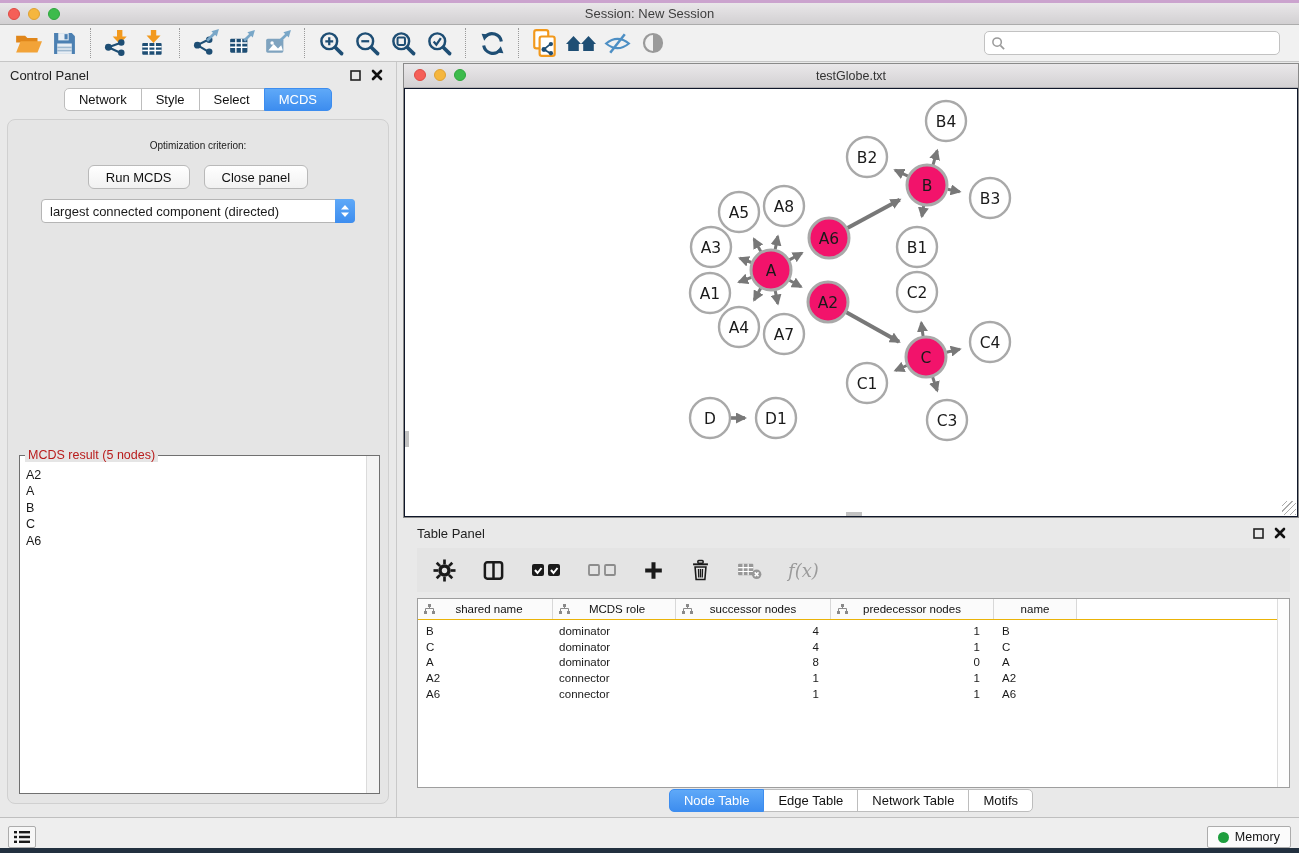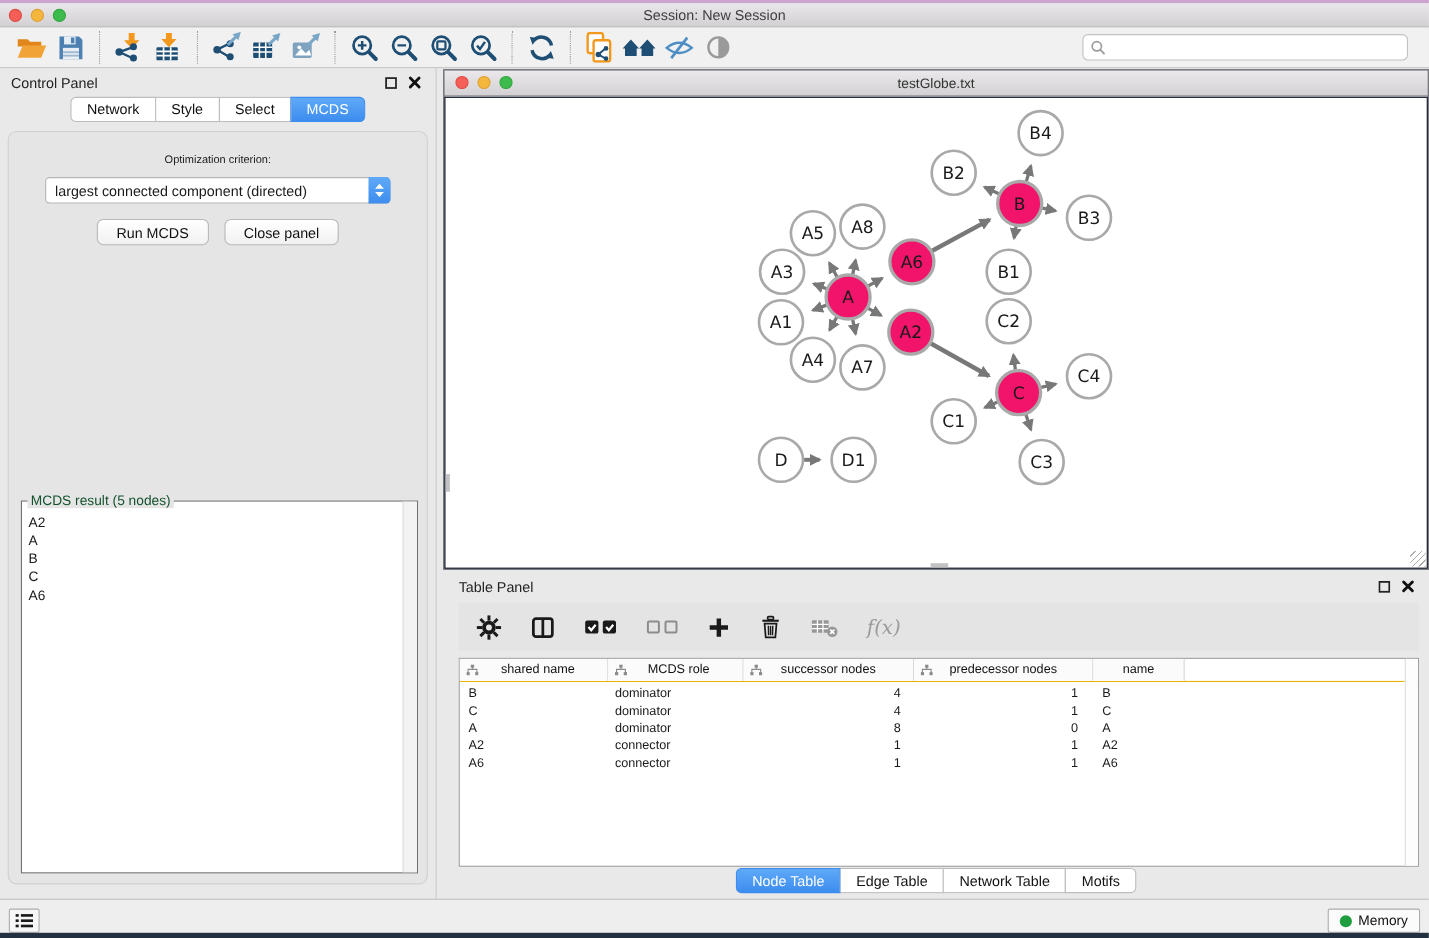--- a/index.html
+++ b/index.html
@@ -74,21 +74,21 @@
     height: 24px; padding: 0 17px; background: linear-gradient(#FFFFFF, #F1F1F1);
     border: 1px solid #B9B9B9; border-radius: 6px; font-size: 13px; color: #111;
     display: flex; align-items: center;
   }
   #mcds-box {
     position: absolute; left: 11px; right: 8px; top: 335px; bottom: 9px;
     background: #FFF; border: 1px solid #707070;
   }
   #mcds-legend {
     position: absolute; top: -8px; left: 5px; background: #E5E5E5; padding: 0 3px;
-    font-size: 12.5px; color: #14532d;
+    font-size: 12.5px; color: #b91c1c;
   }
   #mcds-list { padding: 11px 0 0 6px; font-size: 12.5px; line-height: 16.4px; }
   .vscroll { position: absolute; right: 0; top: 0; bottom: 0; width: 13px; background: #F3F3F3; border-left: 1px solid #DBDBDB; }
 
   
   #network-window {
     position: absolute; left: 403px; top: 63px; width: 896px; height: 455px;
     background: #0f172a; border: 1px solid #8A8A8A;
   }
   #nw-titlebar {
@@ -322,32 +322,32 @@
     </span>
   </div>
   <div class="tabbar">
     <span class="tab">Network</span>
     <span class="tab">Style</span>
     <span class="tab">Select</span>
     <span class="tab active">MCDS</span>
   </div>
   <div id="cp-content">
     <div id="opt-label">Optimization criterion:</div>
+    <div id="cp-buttons">
+      <span class="btn">Run MCDS</span>
+      <span class="btn">Close panel</span>
+    </div>
     <div id="criterion-select">
       <span>largest connected component (directed)</span>
       <span id="criterion-stepper">
         <svg width="10" height="14" viewBox="0 0 10 14">
             <path d="M1 5.5L5 1l4 4.5z" fill="#FFF"></path>
             <path d="M1 8.5L5 13l4-4.5z" fill="#FFF"></path>
           </svg>
       </span>
-    </div>
-    <div id="cp-buttons">
-      <span class="btn">Run MCDS</span>
-      <span class="btn">Close panel</span>
     </div>
     <div id="mcds-box">
       <span id="mcds-legend">MCDS result (5 nodes)</span>
       <div id="mcds-list">
           <div>A2</div>
           <div>A</div>
           <div>B</div>
           <div>C</div>
           <div>A6</div>
         </div>

